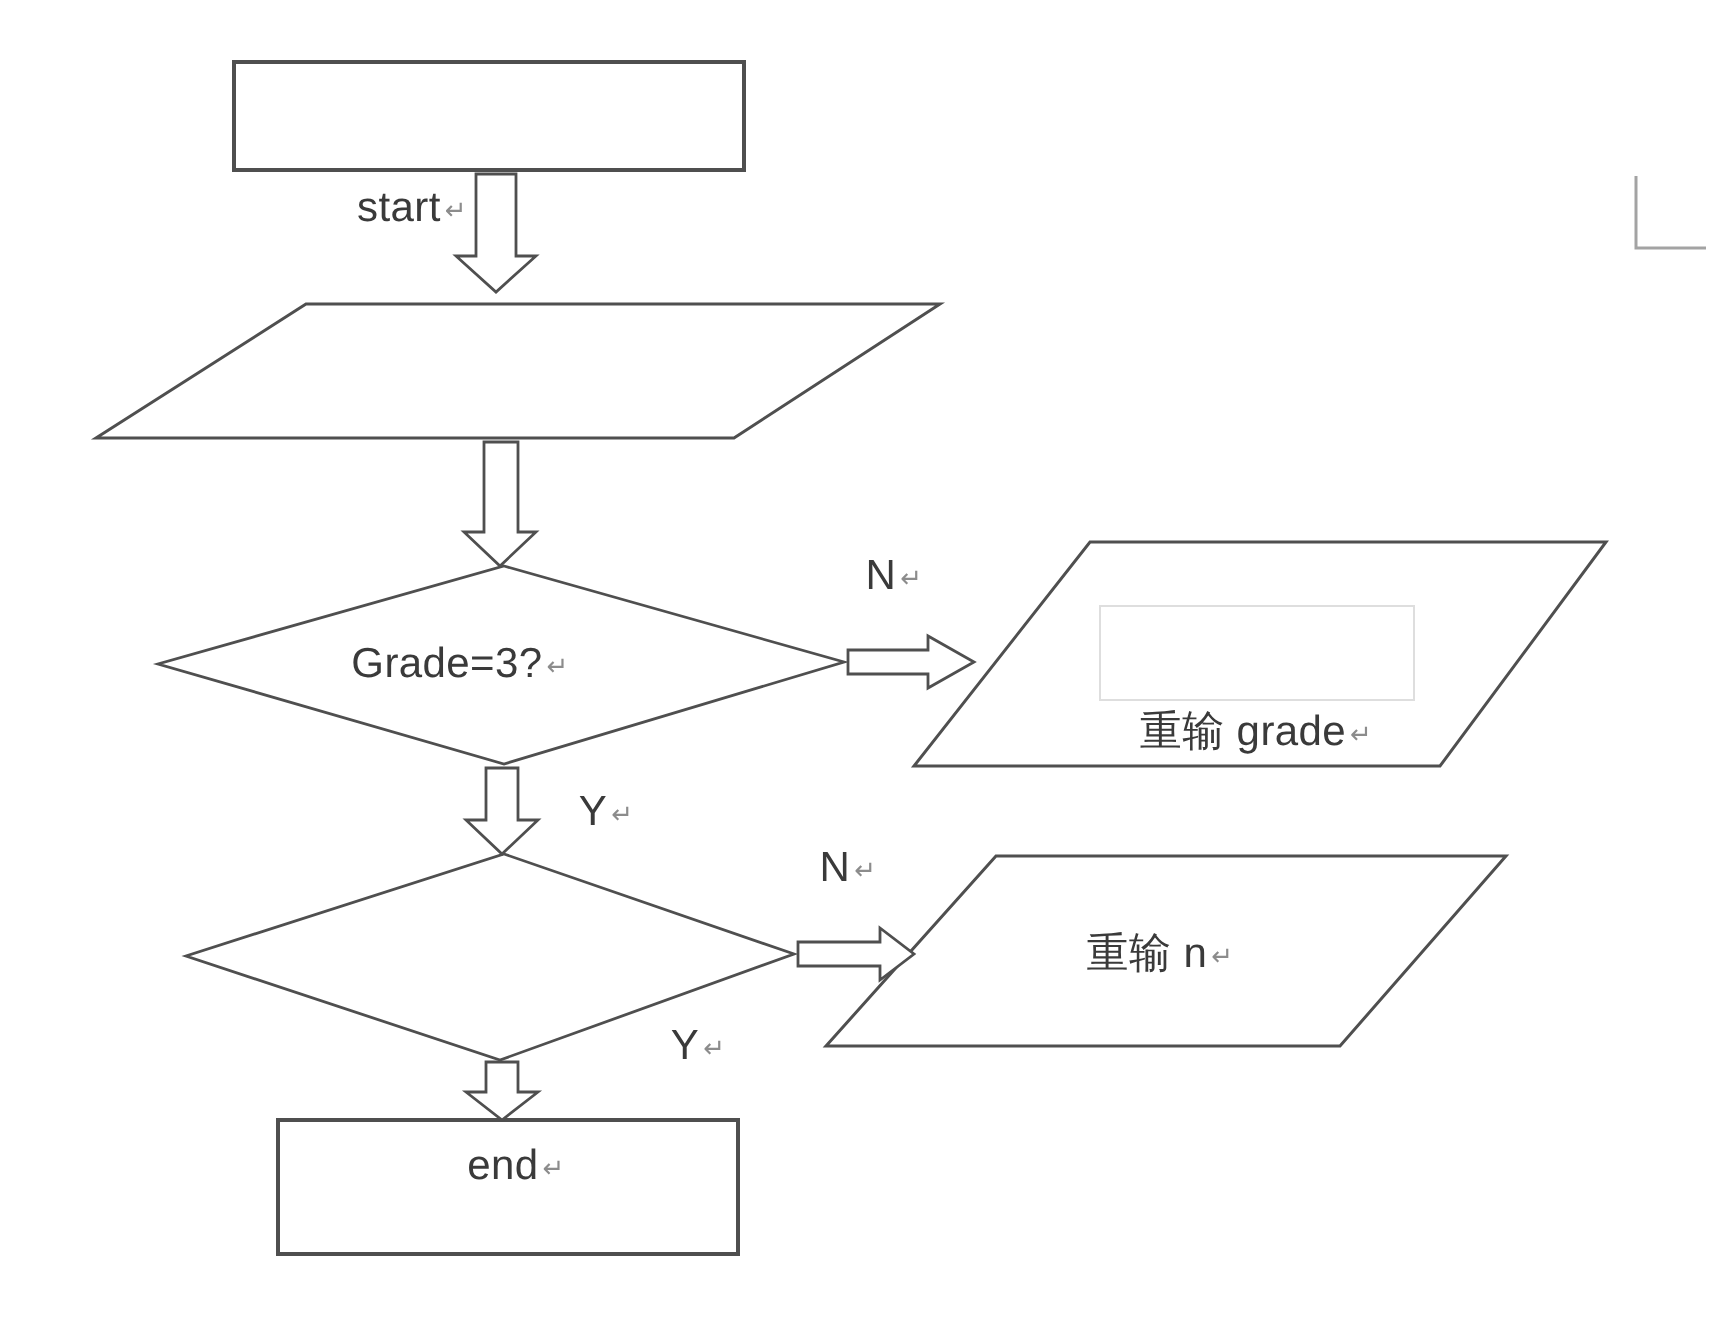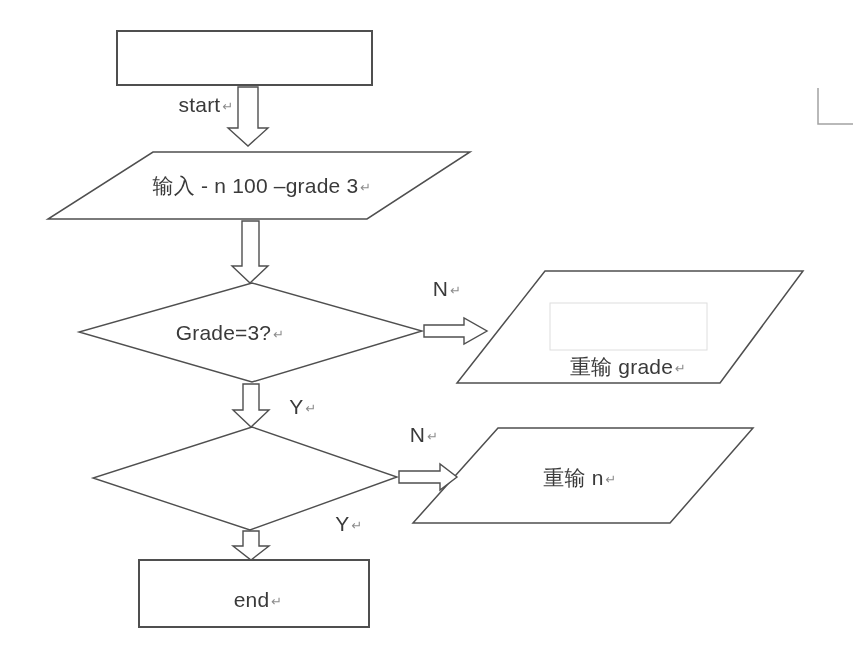--- a/index.html
+++ b/index.html
@@ -65,38 +65,35 @@
     <polygon points="399,471 440,471 440,464 457,477 440,490 440,483 399,483" fill="#ffffff" stroke="#4f4f4f" stroke-width="1.4"></polygon>
     <polygon points="243,531 243,546 233,546 251,560 269,546 259,546 259,531" fill="#ffffff" stroke="#4f4f4f" stroke-width="1.4"></polygon>
 
     <polyline points="818,88 818,124 853,124" fill="none" stroke="#a3a3a3" stroke-width="1.5"></polyline>
   </svg>
 
   <div class="lbl" style="left:206px; top:68px;margin-top:36px;">
     <span>start</span><span class="ret">↵</span>
   </div>
 
-  <div class="lbl" style="left:262px; top:185px;">
-    <span>输入 - n 100 –grade 3</span><span class="ret">↵</span>
-  </div>
 
   <div class="lbl" style="left:230px; top:332px;">
     <span>Grade=3?</span><span class="ret">↵</span>
   </div>
 
   <div class="lbl" style="left:628px; top:326px;margin-top:40px;">
     <span>重输 grade</span><span class="ret">↵</span>
   </div>
 
 
   <div class="lbl" style="left:580px; top:477px;">
     <span>重输 n</span><span class="ret">↵</span>
   </div>
 
-  <div class="lbl" style="left:258px; top:599px;">
+  <div class="lbl" style="left:258px; top:583px;">
     <span>end</span><span class="ret">↵</span>
   </div>
 
   <div class="lbl" style="left:447px; top:288px;">
     <span>N</span><span class="ret">↵</span>
   </div>
 
   <div class="lbl" style="left:303px; top:406px;">
     <span>Y</span><span class="ret">↵</span>
   </div>

